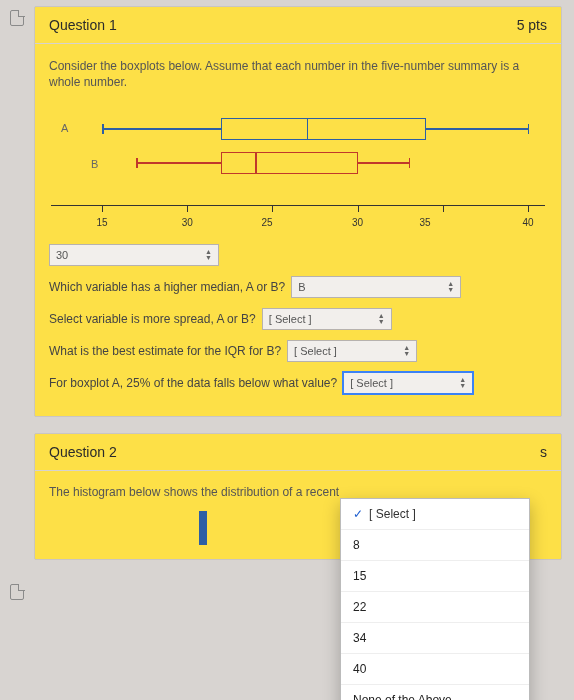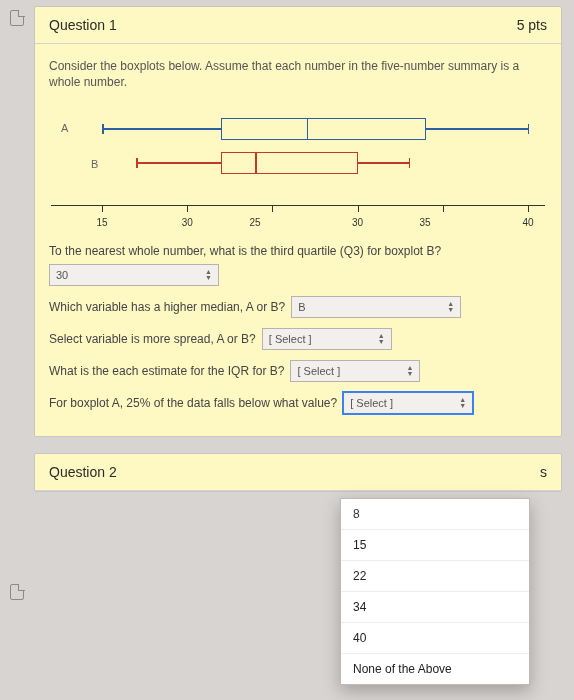--- a/index.html
+++ b/index.html
@@ -26,21 +26,21 @@
     position:absolute;
     top:-1.5px; right:-1.5px;
     width:6px; height:6px;
     background:#d8d4d1;
     border-left:1.5px solid #8a8a8a;
     border-bottom:1.5px solid #8a8a8a;
   }
   .card {
     position: relative;
     margin: 6px 12px 10px 34px;
-    background: #fef9c3;
+    background: #fde047;
     border: 1px solid #c9c5c2;
     border-radius: 2px;
   }
   .card-header {
     display: flex;
     justify-content: space-between;
     padding: 10px 14px;
     border-bottom: 1px solid #d6d2cf;
     font-size: 14px;
     color: #2b2b2b;
@@ -123,21 +123,21 @@
 
     <div class="plot-area" id="plot">
       <span class="plot-label" style="top:22px; left:10px">A</span>
       <span class="plot-label" style="top:58px; left:40px">B</span>
       <div class="axis"></div>
     <div class="tick-line" style="left: 51.1034px;"></div>
         <div class="tick-lbl" style="left: 51.1034px;">15</div>
         <div class="tick-line" style="left: 136.276px;"></div>
         <div class="tick-lbl" style="left: 136.276px;">30</div>
         <div class="tick-line" style="left: 221.448px;"></div>
-        <div class="tick-lbl" style="left: 204px; text-align: center;">25</div>
+        <div class="tick-lbl" style="left: 216px; text-align: center;">25</div>
         <div class="tick-line" style="left: 306.621px;"></div>
         <div class="tick-lbl" style="left: 306.621px;">30</div>
         <div class="tick-line" style="left: 391.793px;"></div>
         <div class="tick-lbl" style="left: 374px;">35</div>
         <div class="tick-line" style="left: 476.966px;"></div>
         <div class="tick-lbl" style="left: 476.966px;">40</div>
         <div class="blueA" style="position: absolute; inset: 0px;">
           <div class="whisker" style="left: 51.1034px; width: 119.241px; top: 28px;"></div>
           <div class="whisker" style="left: 374.759px; width: 102.207px; top: 28px;"></div>
           <div class="cap" style="left: 51.1034px; top: 29px;"></div>
@@ -149,21 +149,20 @@
           <div class="whisker" style="left: 85.1724px; width: 85.1724px; top: 62px;"></div>
           <div class="whisker" style="left: 306.621px; width: 51.1034px; top: 62px;"></div>
           <div class="cap" style="left: 85.1724px; top: 63px;"></div>
           <div class="cap" style="left: 357.724px; top: 63px;"></div>
           <div class="box" style="left: 170.345px; width: 136.276px; top: 63px;"></div>
           <div class="median" style="left: 204.414px; top: 63px;"></div>
         </div>
       </div>
 
     <div class="qrow" style="display:block">
-      <div style="margin-bottom:6px">To the nearest whole number, what is the third quartile (Q3) for boxplot B?</div>
       <div class="select-box select-wide">
         <span>30</span>
         <span class="spinner">▲<br>▼</span>
       </div>
     </div>
 
     <div class="qrow">
       <span>Which variable has a higher median, A or B?</span>
       <div class="select-box select-wide">
         <span>B</span>
@@ -173,21 +172,21 @@
 
     <div class="qrow">
       <span>Select variable is more spread, A or B?</span>
       <div class="select-box select-mid">
         <span>[ Select ]</span>
         <span class="spinner">▲<br>▼</span>
       </div>
     </div>
 
     <div class="qrow">
-      <span>What is the each estimate for the IQR for B?</span>
+      <span>What is the best estimate for the IQR for B?</span>
       <div class="select-box select-mid">
         <span>[ Select ]</span>
         <span class="spinner">▲<br>▼</span>
       </div>
     </div>
 
     <div class="qrow">
       <span>For boxplot A, 25% of the data falls below what value?</span>
       <div class="select-box select-mid focused">
         <span>[ Select ]</span>
@@ -197,22 +196,27 @@
 
   </div>
 </div>
 
 <div class="page-icon" style="top:584px"></div>
 <div class="card" style="margin-top:16px">
   <div class="card-header">
     <span>Question 2</span>
     <span>s</span>
   </div>
+  <div class="q2-body">
+    <div style="margin-bottom:12px">The histogram below shows the distribution of a recent</div>
+    <div class="hist-stub"></div>
+  </div>
 </div>
 
 <div class="dropdown" id="dd" style="left:340px; top:498px;">
+<div class="opt"><span class="check">✓</span>[ Select ]</div>
     <div class="opt">8</div>
     <div class="opt">15</div>
     <div class="opt">22</div>
     <div class="opt">34</div>
     <div class="opt">40</div>
     <div class="opt">None of the Above</div>
   </div>
 
 </body></html>

